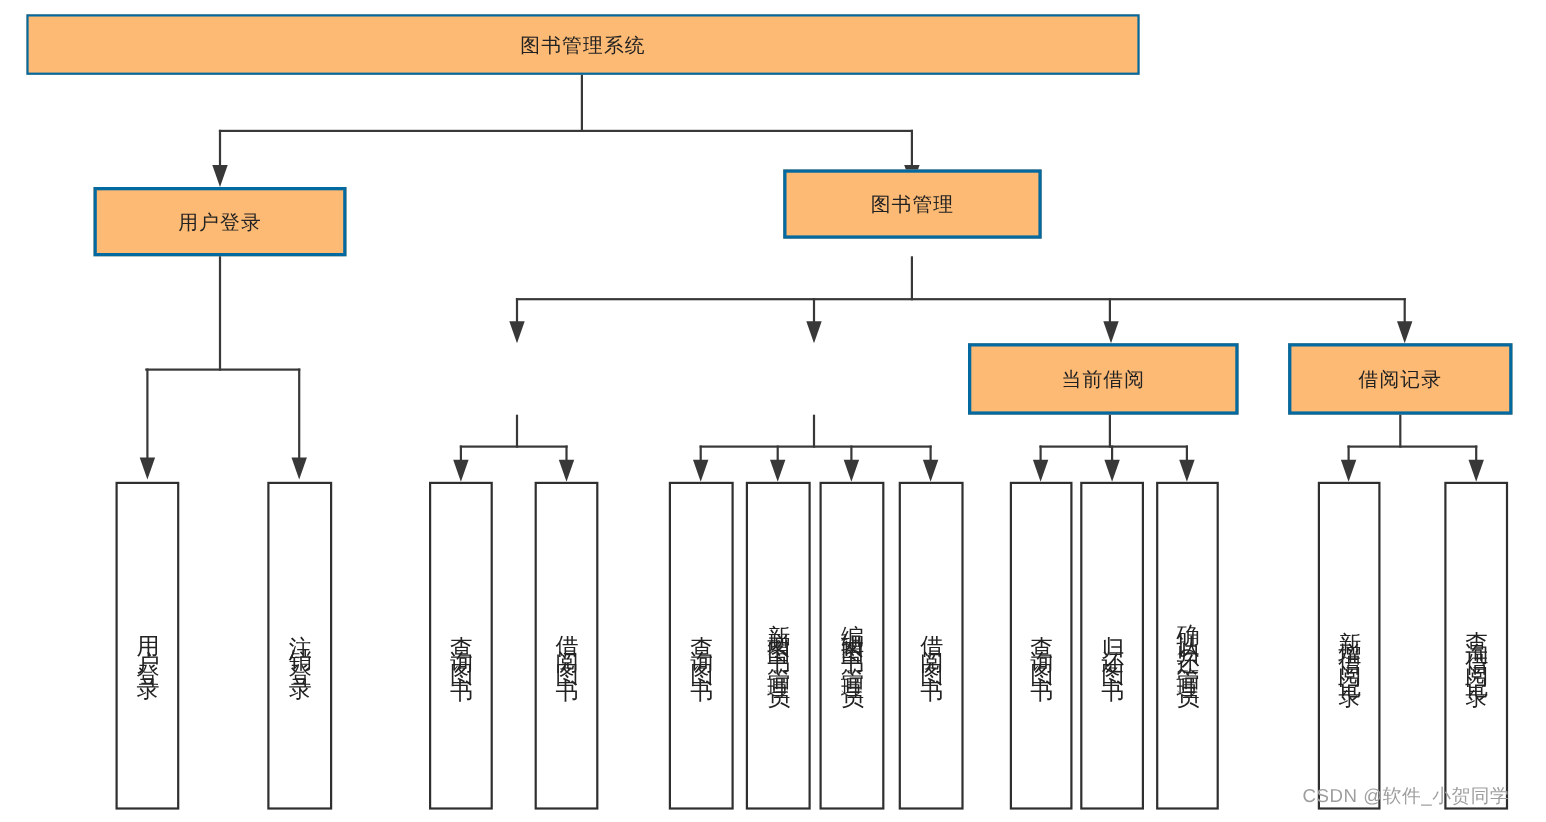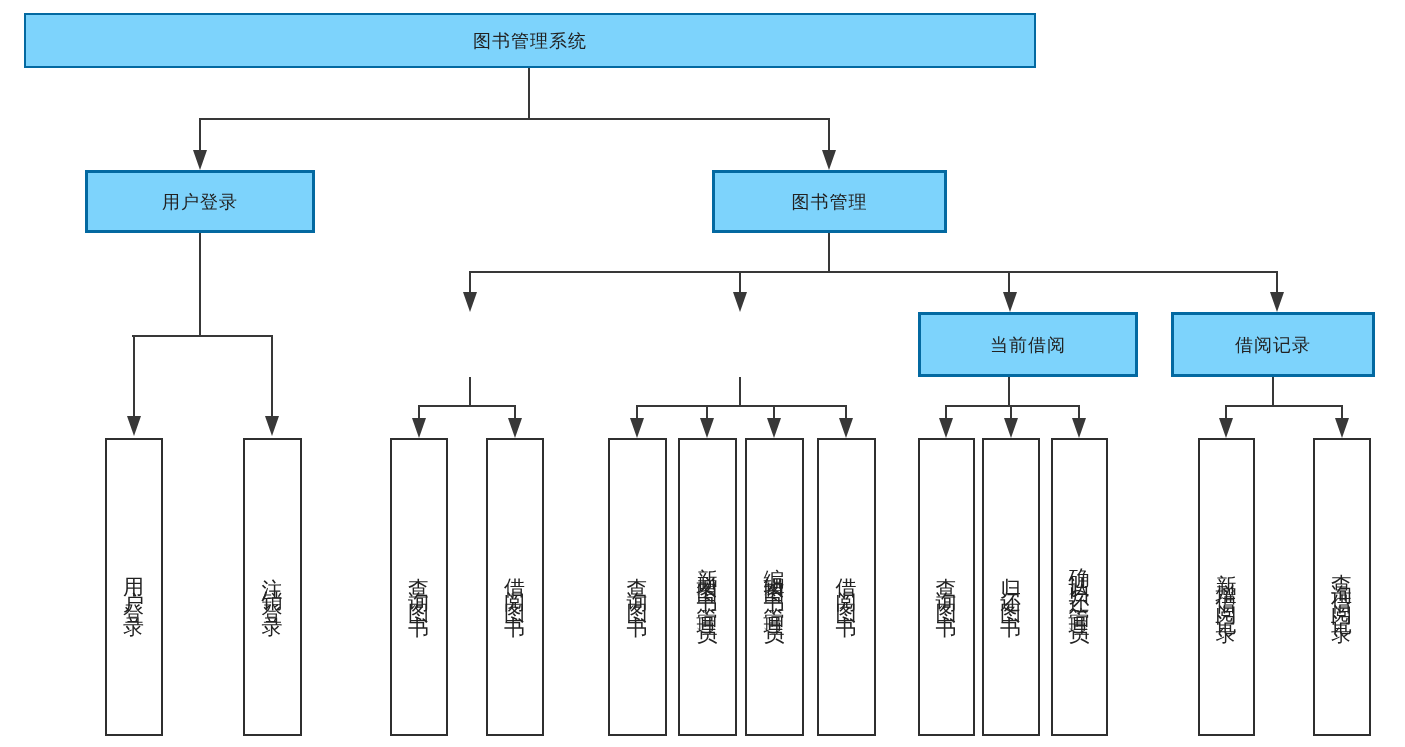--- a/index.html
+++ b/index.html
@@ -8,21 +8,21 @@
     width: 1405px;
     height: 747px;
     background: #ffffff;
     overflow: hidden;
     font-family: "Liberation Sans", "DejaVu Sans", sans-serif;
   }
   
   .box {
     position: absolute;
     box-sizing: border-box;
-    background: #7dd3fc;
+    background: #fdba74;
     border: 3px solid #0369a1;
     display: flex;
     align-items: center;
     justify-content: center;
     color: #222222;
   }
   .box.thin { border-width: 2px; }
   .box .hlabel {
     font-size: 18px;
     letter-spacing: 1px;
@@ -83,21 +83,21 @@
   <div class="lnv" style="left:528px; top:68px; height:52px;"></div>
   <div class="lnh" style="left:199px; top:118px; width:631px;"></div>
   <div class="lnv" style="left:199px; top:118px; height:34px;"></div>
   <div class="arw" style="left:193px; top:150px;"></div>
   <div class="lnv" style="left:828px; top:118px; height:34px;"></div>
   <div class="arw" style="left:822px; top:150px;"></div>
 
   <div class="box" style="left:85px; top:170px; width:230px; height:63px;">
     <span class="hlabel">用户登录</span>
   </div>
-  <div class="box" style="left:712px; top:170px; width:235px; height:63px;">
+  <div class="box" style="left:712px; top:154px; width:235px; height:63px;">
     <span class="hlabel">图书管理</span>
   </div>
 
   <div class="lnv" style="left:199px; top:233px; height:104px;"></div>
   <div class="lnh" style="left:132px; top:335px; width:141px;"></div>
   <div class="lnv" style="left:133px; top:335px; height:83px;"></div>
   <div class="arw" style="left:127px; top:416px;"></div>
   <div class="lnv" style="left:271px; top:335px; height:83px;"></div>
   <div class="arw" style="left:265px; top:416px;"></div>
 
@@ -105,21 +105,21 @@
   <div class="lnh" style="left:469px; top:271px; width:809px;"></div>
   <div class="lnv" style="left:469px; top:271px; height:24px;"></div>
   <div class="arw" style="left:463px; top:292px;"></div>
   <div class="lnv" style="left:739px; top:271px; height:24px;"></div>
   <div class="arw" style="left:733px; top:292px;"></div>
   <div class="lnv" style="left:1008px; top:271px; height:24px;"></div>
   <div class="arw" style="left:1003px; top:292px;"></div>
   <div class="lnv" style="left:1276px; top:271px; height:24px;"></div>
   <div class="arw" style="left:1270px; top:292px;"></div>
 
-  <div class="box" style="left:918px; top:312px; width:220px; height:65px;align-items:center;">
+  <div class="box" style="left:880px; top:312px; width:246px; height:65px;align-items:center;">
     <span class="hlabel">当前借阅</span>
   </div>
   <div class="box" style="left:1171px; top:312px; width:204px; height:65px;text-align:right;">
     <span class="hlabel">借阅记录</span>
   </div>
 
   <div class="lnv" style="left:469px; top:377px; height:30px;"></div>
   <div class="lnh" style="left:418px; top:405px; width:98px;"></div>
   <div class="lnv" style="left:418px; top:405px; height:15px;"></div>
   <div class="arw" style="left:412px; top:418px;"></div>
@@ -190,14 +190,15 @@
     <span class="vtext sp-sm">确认归还（管理员）</span>
   </div>
 
   <div class="leaf" style="left:1198px; width:57px;">
     <span class="vtext sp-md">新增借阅记录</span>
   </div>
   <div class="leaf" style="left:1313px; width:58px;">
     <span class="vtext sp-md">查询借阅记录</span>
   </div>
 
+  <div class="watermark">CSDN @软件_小贺同学</div>
 
 </div>
 
 </body></html>

